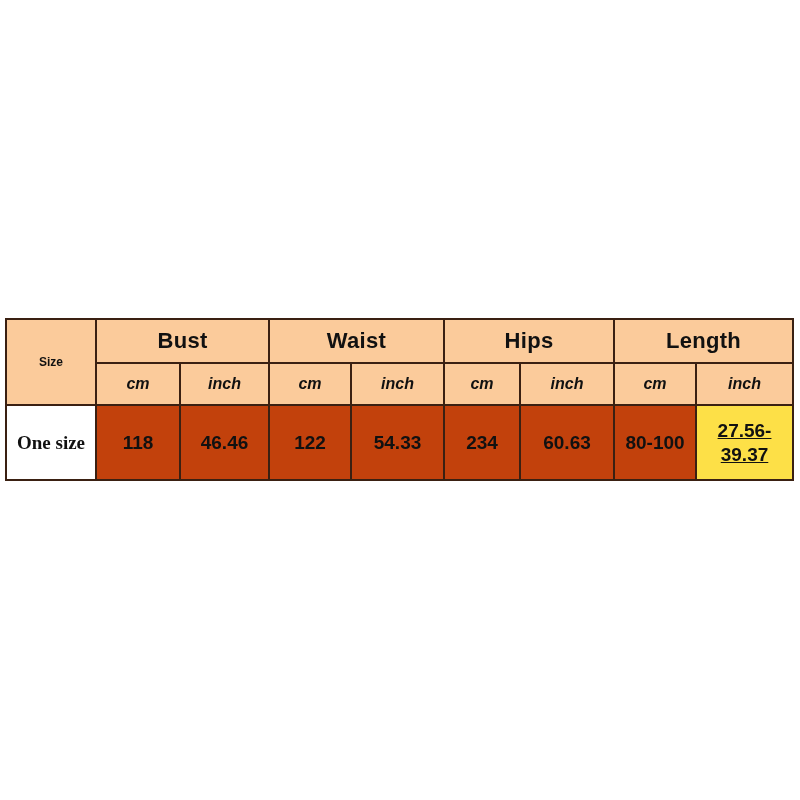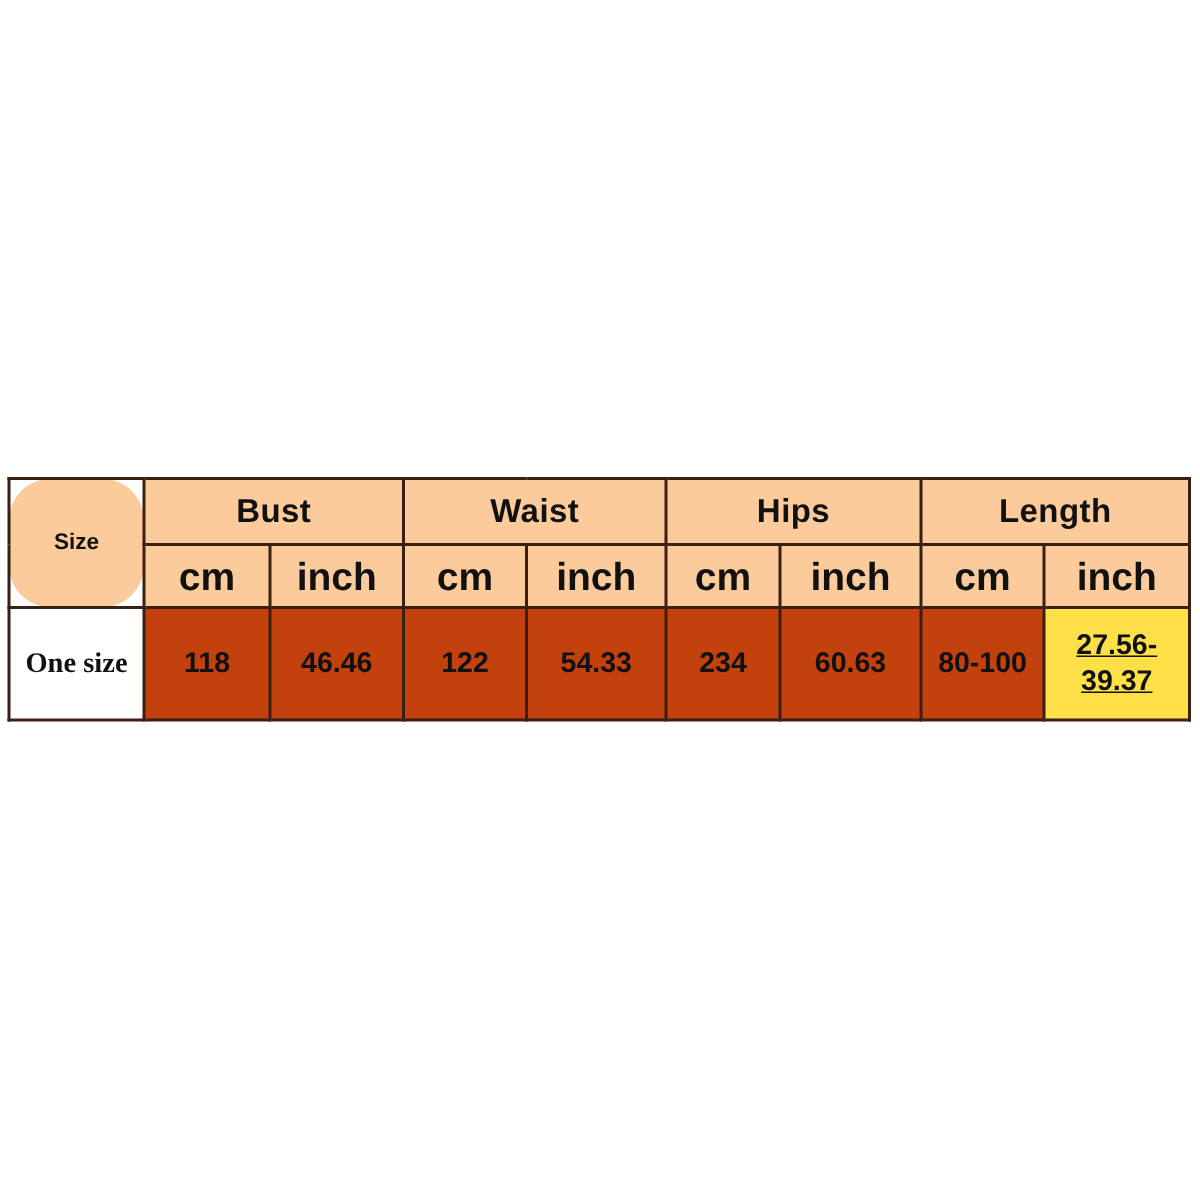--- a/index.html
+++ b/index.html
@@ -46,26 +46,26 @@
   td.hdr {
     background: #fbcb9b;
   }
 
   td.group-label {
     font-size: 22px;
     letter-spacing: 0.3px;
   }
 
   td.unit-label {
-    font-size: 26px;
+    font-size: 16px;
+    font-style: italic;
   }
 
   td.size-label {
-    font-size: 15px;
-    border-radius: 28px;
+    font-size: 12px;
   }
 
   
   td.data {
     background: #c2410c;
     font-size: 19px;
   }
 
   td.data-size {
     background: #ffffff;

